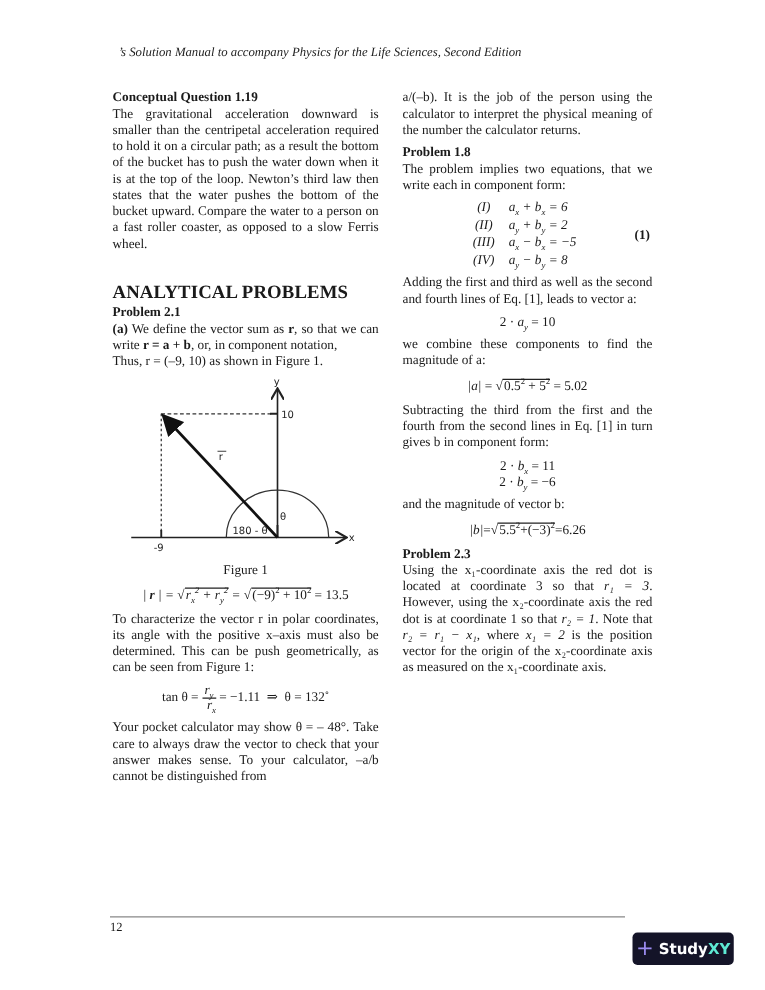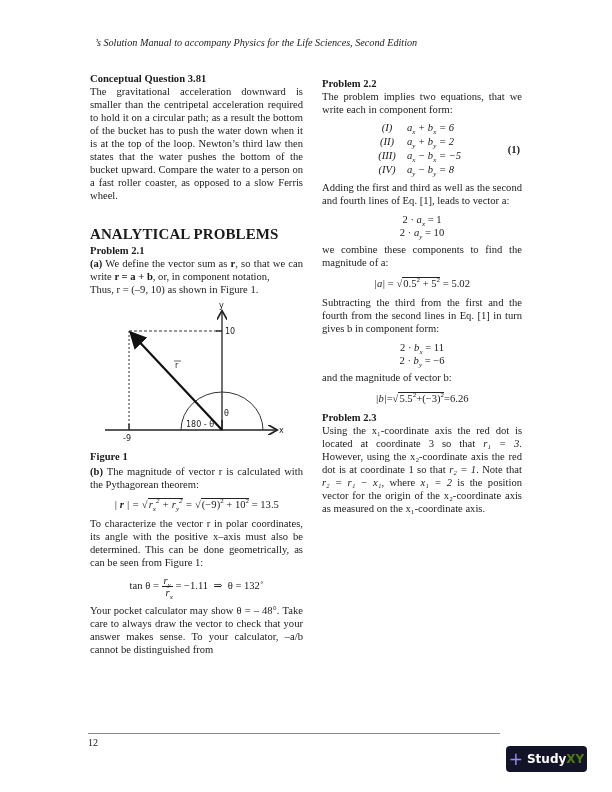--- a/index.html
+++ b/index.html
@@ -12,43 +12,43 @@
   .col.right { left:322px; width:200px; }
   p { margin:0; text-align:justify; }
   .h-bold { font-weight:bold; margin:0; }
   .section { font-weight:bold; font-size:15px; margin-top:26px; margin-bottom:3px; letter-spacing:0.1px; }
   .eq { text-align:center; font-style:italic; margin:0; white-space:nowrap; }
   .eq .n { font-style:normal; }
   .eqblock { margin:6px 0 4px 0; }
   sub, sup { font-size:7px; line-height:0; }
   .fig { position:relative; width:213px; height:150px; margin-top:2px; }
   .fig svg { position:absolute; left:0; top:0; }
-  .figcap { font-weight:bold; margin-top:2px; }
+  .figcap { text-align:center; font-weight:normal; margin-top:2px; }
   .sys { display:grid; grid-template-columns:40px 70px; justify-content:center; row-gap:1px; margin:5px 0; font-style:italic; position:relative; }
   .sys .lbl { text-align:center; }
   .eqnum { position:absolute; right:2px; top:22px; font-weight:bold; font-style:normal; }
   .footer-line { position:absolute; left:88px; top:733px; width:412px; height:1px; background:#888; }
   .page-num { position:absolute; left:88px; top:737px; font-size:10px;text-align:center; }
   .badge { position:absolute; left:506px; top:746px; width:81px; height:26px; background:#141428;
            border-radius:4px; display:flex; align-items:center; justify-content:center; gap:4px;
            font-family:"DejaVu Sans", sans-serif; font-weight:bold; font-size:12px; color:#fff; }
   .badge .plus { color:#9c8cf0; font-size:17px; font-weight:normal; line-height:1; }
-  .badge .xy { color:#4d7c0f; }
+  .badge .xy { color:#5eead4; }
   .frac { display:inline-block; vertical-align:middle; text-align:right; font-style:italic; }
   .frac span { display:block; line-height:11px; }
   .frac .num { border-bottom:1px solid #222; padding:0 2px; }
   .sq { border-top:1px solid #222; padding-left:1px;text-align:right; }
 </style>
 </head>
 <body>
 
 <div class="header">’s Solution Manual to accompany Physics for the Life Sciences, Second Edition</div>
 
 <div class="col left">
-  <p class="h-bold">Conceptual Question 3.81</p>
+  <p class="h-bold">Conceptual Question 1.19</p>
   <p>The gravitational acceleration downward is smaller than the centripetal acceleration required to hold it on a circular path; as a result the bottom of the bucket has to push the water down when it is at the top of the loop. Newton’s third law then states that the water pushes the bottom of the bucket upward. Compare the water to a person on a fast roller coaster, as opposed to a slow Ferris wheel.</p>
 
   <div class="section">ANALYTICAL PROBLEMS</div>
   <p class="h-bold">Problem 2.1</p>
   <p><b>(a)</b><span> We define the vector sum as </span><b>r</b><span>, so that we can write </span><b>r = a + b</b><span>, or, in component notation,</span></p>
 
   <p>Thus, r = (–9, 10) as shown in Figure 1.</p>
 
   <div class="fig">
     <svg width="213" height="150" viewBox="0 0 213 150">
@@ -81,50 +81,49 @@
       <text x="135" y="36" font-family="DejaVu Sans, sans-serif" font-size="8" fill="#222">10</text>
       <text x="33" y="143" font-family="DejaVu Sans, sans-serif" font-size="8" fill="#222">-9</text>
       <text x="85" y="70" font-family="DejaVu Sans, sans-serif" font-size="8" fill="#222">r</text>
       <line x1="84" y1="63" x2="91" y2="63" stroke="#222" stroke-width="0.7"></line>
       <text x="134" y="118" font-family="DejaVu Sans, sans-serif" font-size="8" fill="#222">θ</text>
       <text x="96" y="129" font-family="DejaVu Sans, sans-serif" font-size="8" fill="#222">180 - θ</text>
     </svg>
   </div>
   <div class="figcap">Figure 1</div>
 
-  <p style="margin-top:2px"><b>(b)</b><span> The magnitude of vector r is calculated with the Pythagorean theorem:</span></p>
 
   <p class="eq" style="margin:7px 0 6px 0">| <b>r</b> | = √<span class="sq">r<sub>x</sub><sup>2</sup> + r<sub>y</sub><sup>2</sup></span> = √<span class="sq n">(−9)<sup>2</sup> + 10<sup>2</sup></span> <span class="n">= 13.5</span></p>
 
-  <p>To characterize the vector r in polar coordinates, its angle with the positive x–axis must also be determined. This can be done geometrically, as can be seen from Figure 1:</p>
+  <p>To characterize the vector r in polar coordinates, its angle with the positive x–axis must also be determined. This can be push geometrically, as can be seen from Figure 1:</p>
 
   <p class="eq" style="margin:6px 0 6px 0"><span class="n">tan θ =</span> <span class="frac"><span class="num">r<sub>y</sub></span><span>r<sub>x</sub></span></span> <span class="n">= −1.11</span> &nbsp;⇒&nbsp; <span class="n">θ = 132˚</span></p>
 
   <p>Your pocket calculator may show θ = – 48°. Take care to always draw the vector to check that your answer makes sense. To your calculator, –a/b cannot be distinguished from</p>
 </div>
 
 <div class="col right">
-  <p class="h-bold" style="margin-top:5px">Problem 2.2</p>
+  <p>a/(–b). It is the job of the person using the calculator to interpret the physical meaning of the number the calculator returns.</p>
+  <p class="h-bold" style="margin-top:5px">Problem 1.8</p>
   <p>The problem implies two equations, that we write each in component form:</p>
 
   <div class="sys">
     <span class="lbl">(I)</span>
       <span>a<sub>x</sub> + b<sub>x</sub> <span class="n">= 6</span></span>
     <span class="lbl">(II)</span>
       <span>a<sub>y</sub> + b<sub>y</sub> <span class="n">= 2</span></span>
     <span class="lbl">(III)</span>
       <span>a<sub>x</sub> − b<sub>x</sub> <span class="n">= −5</span></span>
     <span class="lbl">(IV)</span>
       <span>a<sub>y</sub> − b<sub>y</sub> <span class="n">= 8</span></span>
     <span class="eqnum">(1)</span>
   </div>
 
   <p>Adding the first and third as well as the second and fourth lines of Eq. [1], leads to vector a:</p>
   <div class="eqblock">
-    <p class="eq"><span class="n">2 ·</span> a<sub>x</sub> <span class="n">= 1</span></p>
     <p class="eq"><span class="n">2 ·</span> a<sub>y</sub> <span class="n">= 10</span></p>
   </div>
   <p>we combine these components to find the magnitude of a:</p>
   <p class="eq" style="margin:8px 0 6px 0">|a| <span class="n">= √<span class="sq">0.5<sup>2</sup> + 5<sup>2</sup></span></span> <span class="n">= 5.02</span></p>
   <p>Subtracting the third from the first and the fourth from the second lines in Eq. [1] in turn gives b in component form:</p>
   <div class="eqblock">
     <p class="eq"><span class="n">2 ·</span> b<sub>x</sub> <span class="n">= 11</span></p>
     <p class="eq"><span class="n">2 ·</span> b<sub>y</sub> <span class="n">= −6</span></p>
   </div>
   <p>and the magnitude of vector b:</p>

